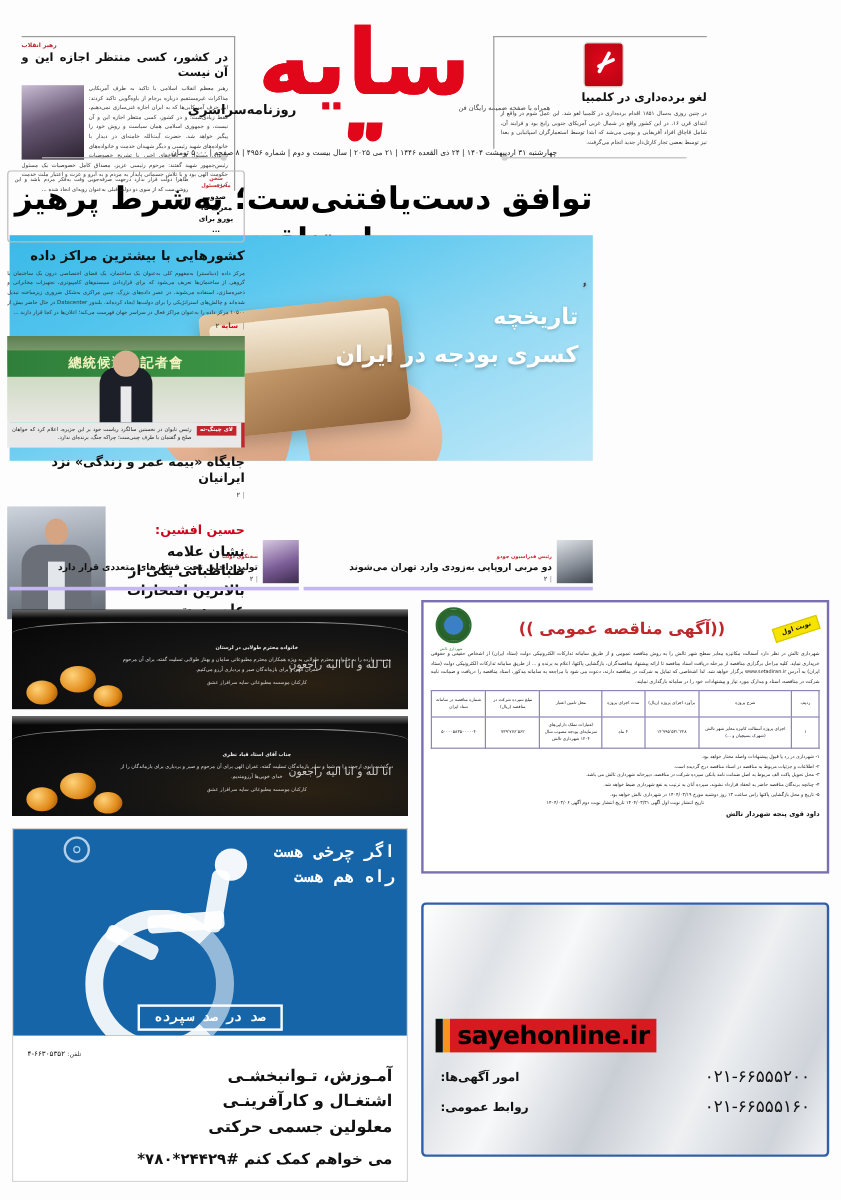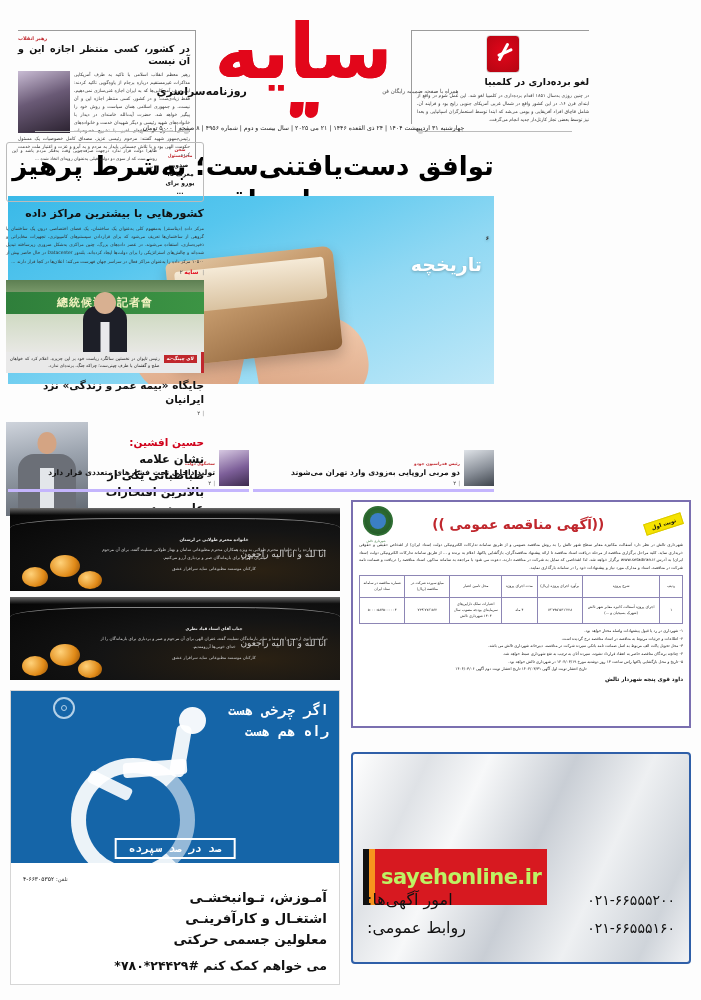--- a/index.html
+++ b/index.html
@@ -279,29 +279,29 @@
   .tender-sign { margin-top: 5px; font-size: 5.6px; font-weight:bold; color:#111; text-align:right; }
 
   
   .sayeh-ad { position:absolute; right: 10px; top: 752px; width: 340px; height: 212px;
     border: 2px solid #2f5fa8; border-radius: 4px; overflow:hidden;
     background: linear-gradient(115deg,#ffffff 0%, #dfe2e6 18%, #f7f8f9 32%, #c9ced5 52%, #eef0f2 70%, #cfd4da 88%, #f2f3f5 100%); }
   .sayeh-logo { position:absolute; top: 6px; right: 14px; color:#e87722; font-weight:bold;
     font-size: 52px; line-height:1; letter-spacing:-2px; text-shadow: 1px 1px 0 rgba(255,255,255,.7); }
   .sayeh-logo .online { font-size: 34px; margin-right: 6px; }
   .url-box { position:absolute; left: 10px; top: 95px; display:flex; align-items:stretch; }
-  .url-box .u { background:#d71920; color:#bef264; font-weight:bold; font-size: 21px;
-    padding: 16px 6px; direction:ltr; letter-spacing:-.5px; }
+  .url-box .u { background:#d71920; color:#000000; font-weight:bold; font-size: 21px;
+    padding: 2px 6px; direction:ltr; letter-spacing:-.5px; }
   .url-box .bars { display:flex; }
   .url-box .bars i { width: 6px; display:block; }
   .url-box .bars i:nth-child(1){background:#f7941e;}
   .url-box .bars i:nth-child(2){background:#111;}
   .ad-rows { position:absolute; left: 0; right: 0; top: 136px; padding: 0 14px; }
   .ad-row { display:flex; justify-content: space-between; align-items:center; margin-bottom: 9px; }
-  .ad-row .lbl { font-size: 16px; font-weight:normal; color:#111; }
+  .ad-row .lbl { font-size: 10px; font-weight:bold; color:#111; }
   .ad-row .num { font-size: 14px; color:#111; direction: ltr; letter-spacing: 1px; }
 </style>
 </head>
 <body>
 
 <div class="page">
 
   <div class="masthead">
 
     <div class="mast-art left">
@@ -337,20 +337,21 @@
   <div class="hero">
     <div class="hands">
       <div class="hand-a"></div>
       <div class="hand-b"></div>
       <div class="wallet"></div>
       <div class="sleeve"></div>
     </div>
     <div class="hero-caption">
       <span class="hero-pagemark">۶</span>
       <div>تاریخچه</div>
+      <div>کسری بودجه در ایران</div>
     </div>
   </div>
 
   <div class="left-col">
 
     <div class="quote-box">
       <div class="quote-label">
         <span class="small">سخن مدیرمسئول</span>
         <span>صدور معرف ۱۵ یورو برای ...</span>
       </div>

